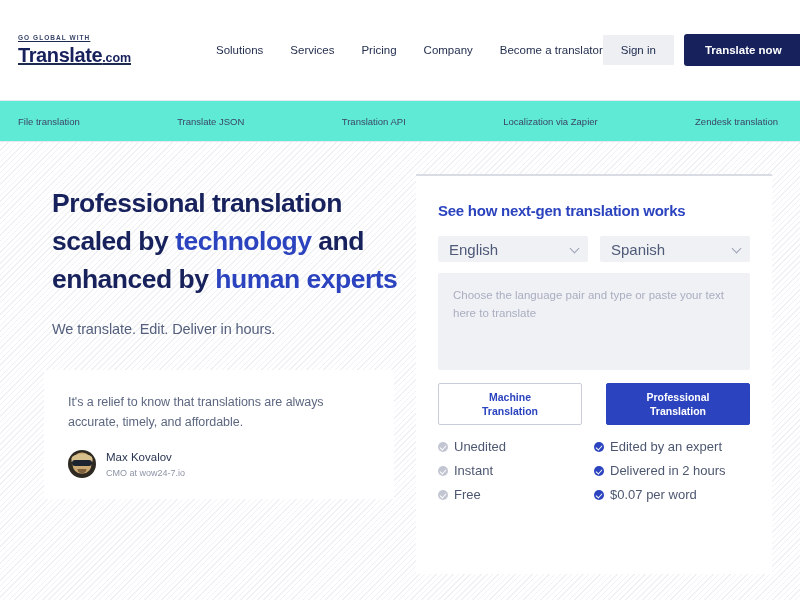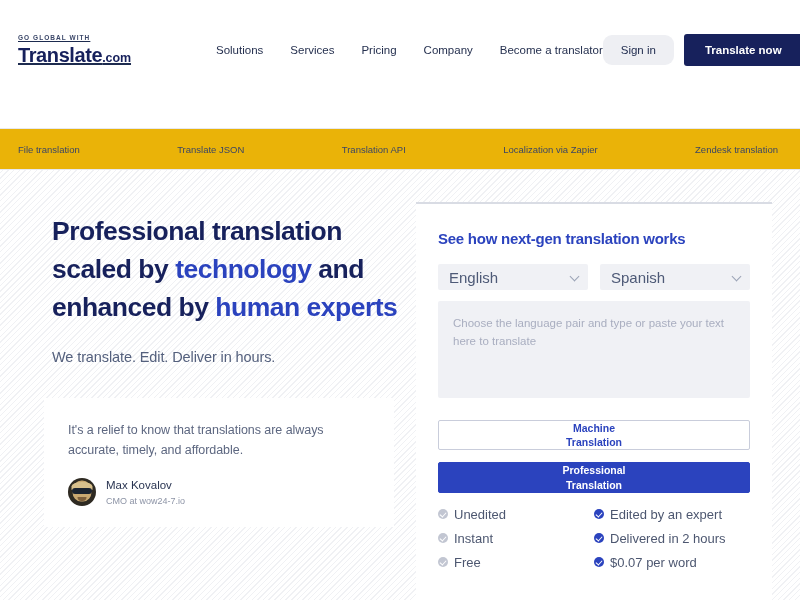--- a/index.html
+++ b/index.html
@@ -80,21 +80,21 @@
 
   .header-actions {
     display: flex;
     align-items: center;
     gap: 10px;
     flex: 0 0 auto;
   }
   .btn-signin {
     background: #eeeff3;
     border: none;
-    border-radius: 9px;
+    border-radius: 1px;
     color: #232f51;
     font-family: inherit;
     font-size: 11.5px;
     padding: 9px 18px;
     cursor: pointer;
     white-space: nowrap;
   }
   .btn-translate-now {
     background: #17215c;
     border: none;
@@ -105,28 +105,27 @@
     font-weight: 600;
     padding: 10px 21px;
     cursor: pointer;
     white-space: nowrap;
   }
 
   
   .subnav {
     position: relative;
     height: 42px;
-    background: #eab308;
+    background: #5eead4;
     border-top: 1px solid #e6e8ef;
     border-bottom: 1px solid #e6e8ef;
     display: flex;
     align-items: center;
     padding: 0 18px;
     z-index: 4;
-    margin-top: 28px;
   }
   .subnav-inner {
     display: flex;
     width: 100%;
     justify-content: space-between;
     padding-right: 4px;
   }
   .subnav a {
     font-size: 9.5px;
     color: #3b4665;
@@ -317,23 +316,22 @@
     cursor: text;
   }
   .textarea-placeholder {
     font-size: 11.5px;
     line-height: 1.55;
     color: #a9aec0;
   }
 
   .mode-row {
     display: flex;
-    gap: 12px;
-    margin-top: 22px;
-    flex-direction: column;
+    gap: 24px;
+    margin-top: 13px;
   }
   .mode-btn {
     flex: 1 1 0;
     height: 42px;
     border-radius: 2px;
     display: flex;
     flex-direction: column;
     align-items: center;
     justify-content: center;
     font-size: 10.5px;

